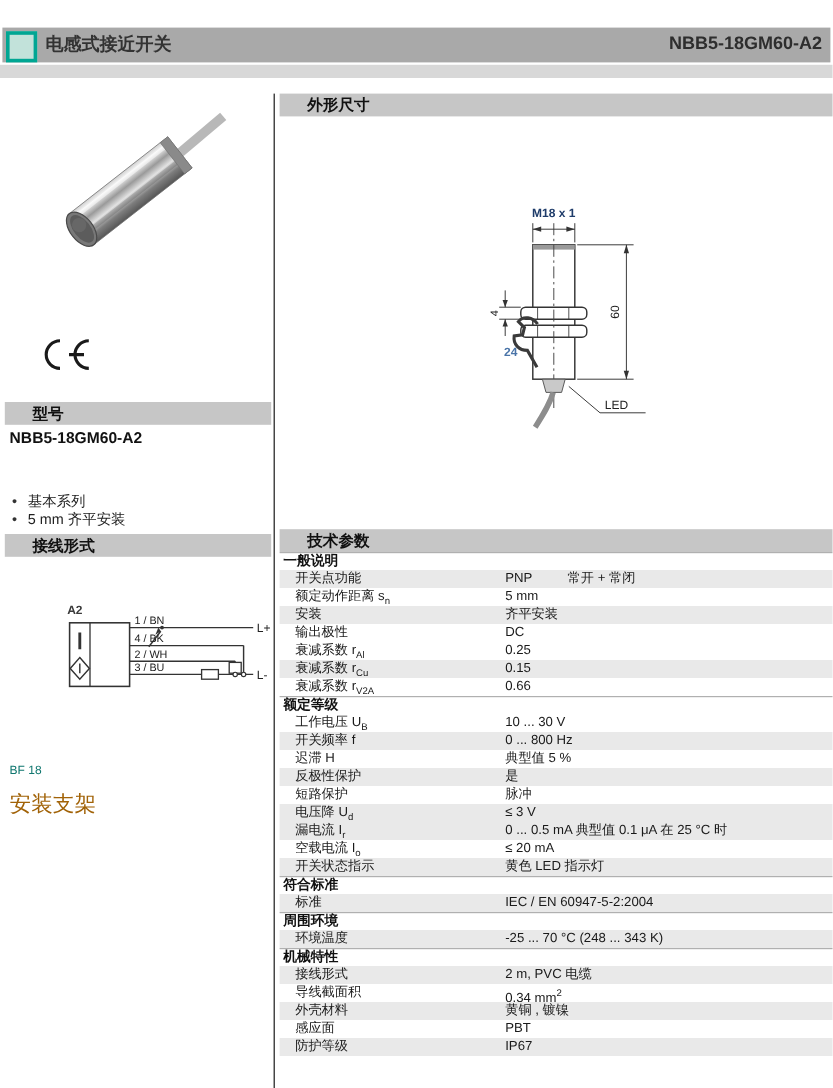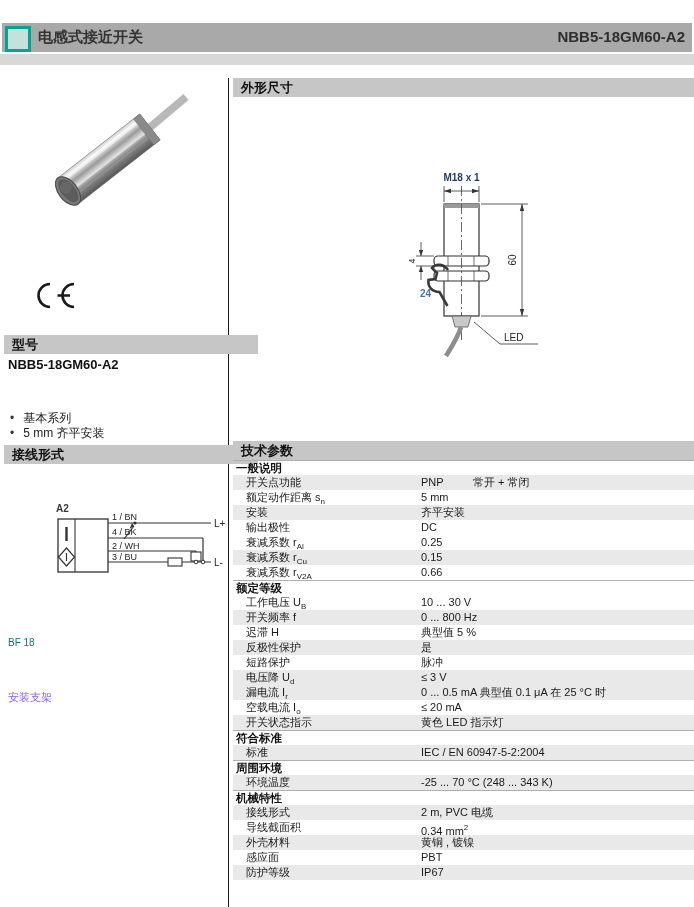--- a/index.html
+++ b/index.html
@@ -9,29 +9,29 @@
   
   .topbar{position:absolute;left:2px;top:2px;width:690px;height:29px;background:#a9a9a9;}
   .brandbox{position:absolute;left:3px;top:3px;width:20px;height:20px;background:#c2e2da;border:3px solid #00a693;}
   .title-l{position:absolute;left:36px;top:5px;font-size:15px;font-weight:bold;color:#333;}
   .title-r{position:absolute;right:7px;top:5px;font-size:15px;font-weight:bold;color:#2e2e2e;}
   .substrip{position:absolute;left:0;top:33px;width:694px;height:11px;background:#d8d8d8;}
 
   .vdivider{position:absolute;left:228px;top:57px;width:1px;height:848px;background:#1a1a1a;}
 
   
-  .secbar{position:absolute;height:19px;line-height:19px;background:#c6c6c6;font-size:13px;font-weight:bold;color:#111;padding-left:8px;box-sizing:border-box;}
-  .secbar.left{left:4px;width:254px;}
+  .secbar{position:absolute;height:19px;line-height:19px;background:#c6c6c6;font-size:13px;font-weight:bold;color:#111;padding-left:23px;box-sizing:border-box;}
+  .secbar.left{left:4px;width:222px;}
   .secbar.right{left:233px;width:461px;}
 
   .model-text{position:absolute;left:8px;top:336px;font-size:13px;font-weight:bold;color:#111;}
   .feature-item{position:absolute;left:10px;font-size:12px;color:#222;}
   .feature-item .bmark::before{content:"•";margin-right:9px;color:#333;}
   .acc-name{position:absolute;left:8px;top:616px;font-size:10px;font-weight:normal;color:#0f766e;}
-  .acc-desc{position:absolute;left:8px;top:669px;font-size:11px;color:#8b5cf6;}
+  .acc-desc{position:absolute;left:8px;top:637px;font-size:18px;color:#a16207;}
 
   
   .tech{position:absolute;left:233px;top:420px;width:461px;}
   .tech-body{padding-top:0;}
   .tsub{position:relative;height:15px;line-height:15px;font-size:11.5px;font-weight:bold;color:#111;border-top:1px solid #b0b0b0;padding-left:3px;box-sizing:border-box;}
   .trow{position:relative;height:15px;line-height:15px;font-size:11px;color:#1a1a1a;text-decoration:underline;}
   .trow.shaded{background:#e9e9e9;}
   .tlabel{position:absolute;left:13px;white-space:nowrap;}
   .tval{position:absolute;left:188px;white-space:nowrap;}
   .tval2{position:absolute;left:240px;white-space:nowrap;}

